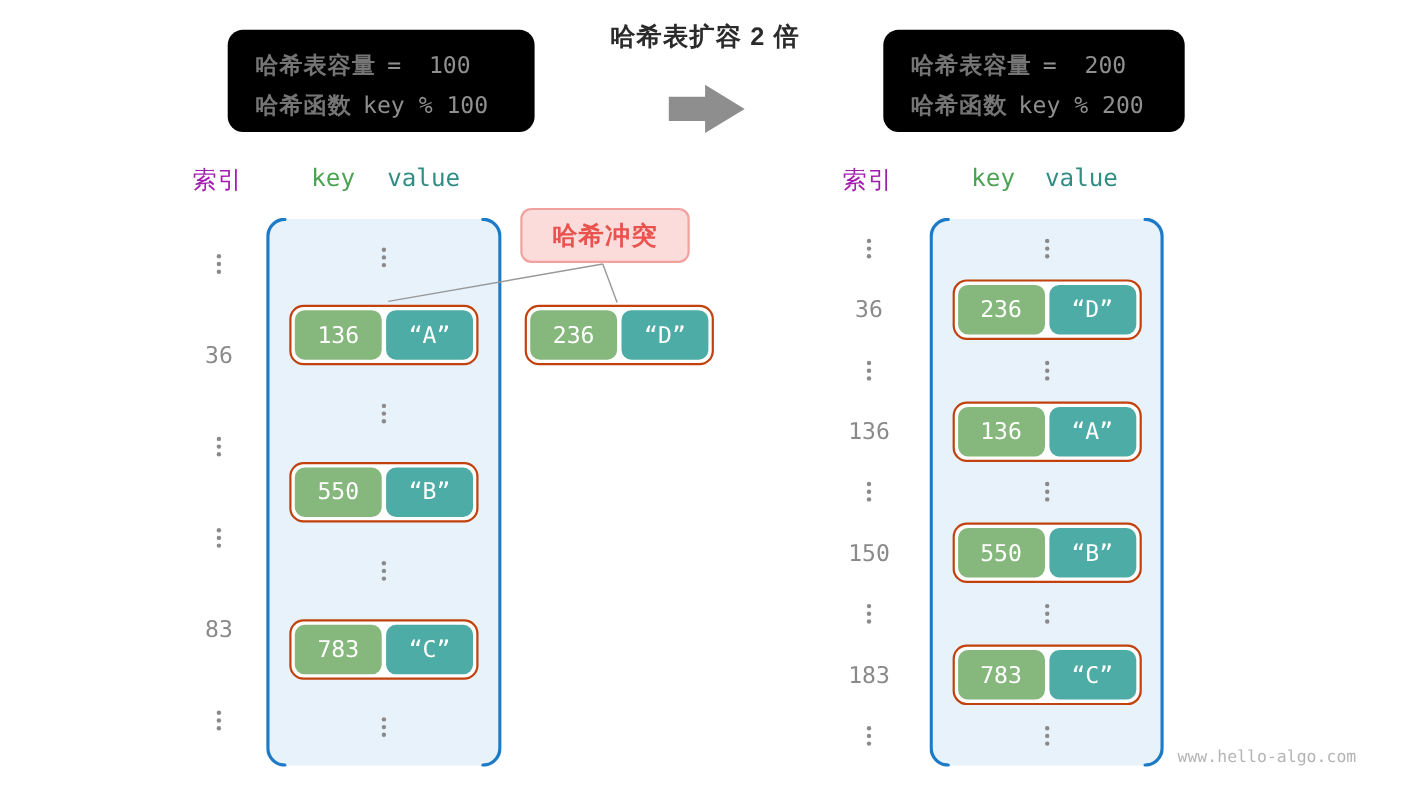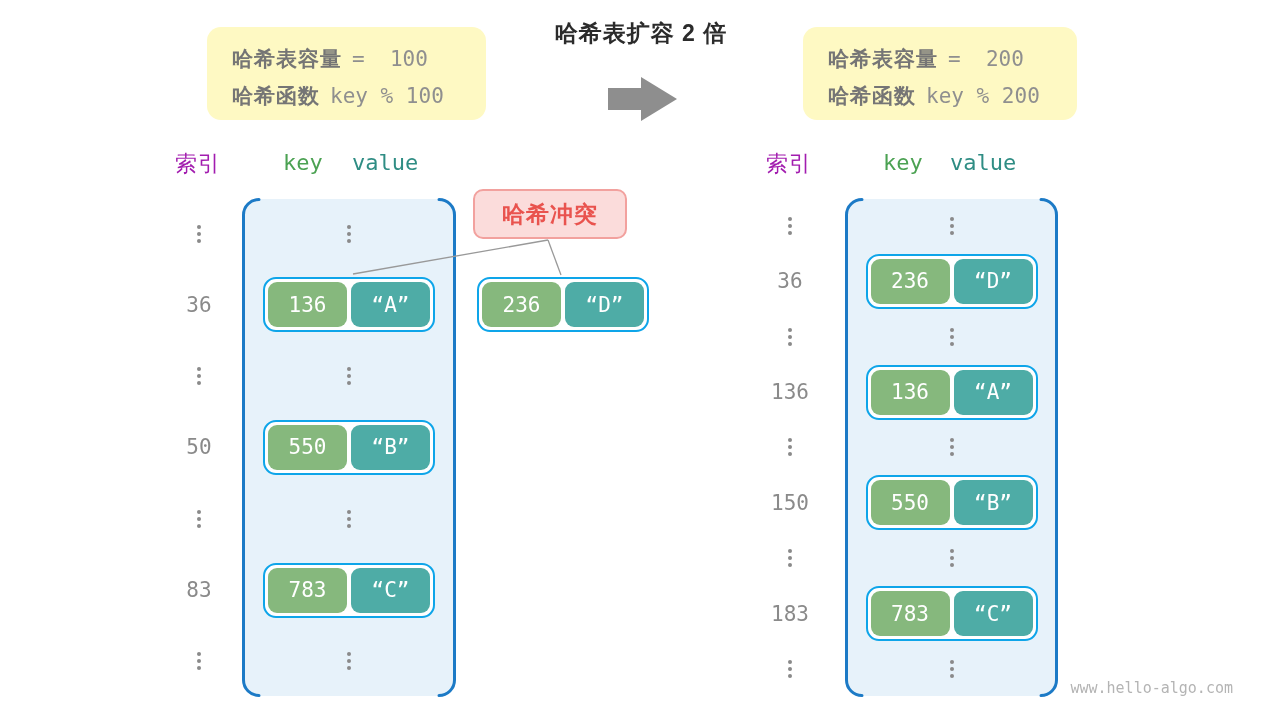--- a/index.html
+++ b/index.html
@@ -2,21 +2,21 @@
 <html><head>
 <meta charset="utf-8">
 <style>
   html,body{margin:0;padding:0;background:#ffffff;}
   body{width:1280px;height:720px;position:relative;overflow:hidden;
        font-family:"Liberation Sans",sans-serif;}
   .abs{position:absolute;box-sizing:border-box;}
   .mono{font-family:"DejaVu Sans Mono",monospace;white-space:pre;}
 
   
-  .info-box{background:#fef9c3;border-radius:14px;padding:13px 0 0 25px;}
+  .info-box{background:#000000;border-radius:14px;padding:13px 0 0 25px;}
   .info-line{height:37px;display:flex;align-items:center;}
   .info-label{font-weight:bold;color:#757575;font-size:21px;letter-spacing:1px;}
   .info-value{color:#8f8f8f;font-size:21px;margin-left:10px;}
 
   
   .main-title{font-weight:bold;color:#2b2b2b;font-size:23px;text-align:center;letter-spacing:1px;}
 
   
   .hdr-gray{color:#a21caf;font-size:22px;letter-spacing:1px;}
   .hdr-key{color:#4ca253;font-size:22px;}
@@ -24,21 +24,21 @@
 
   
   .table-fill{position:absolute;left:1px;top:1px;right:1px;bottom:1px;
               background:#e7f2fa;border-radius:15px;}
   .bracket{position:absolute;left:0;top:0;}
   .rows{position:absolute;left:0;top:0;width:100%;height:100%;
         display:flex;flex-direction:column;}
   .slot{flex:1;display:flex;align-items:center;justify-content:center;}
 
   
-  .entry{width:172px;height:55px;background:#ffffff;border:2px solid #0ea5e9;
+  .entry{width:172px;height:55px;background:#ffffff;border:2px solid #c2410c;
          border-radius:13px;display:flex;gap:4px;padding:3px;box-sizing:border-box;
          position:relative;z-index:6;}
   .kv{flex:1;border-radius:9px;display:flex;align-items:center;justify-content:center;
       color:#ffffff;font-size:21px;}
   .kv-key{background:#86b87d;}
   .kv-val{background:#4eaca6;}
 
   
   .dots{display:flex;flex-direction:column;align-items:center;gap:3px;}
   .dots i{display:block;width:4px;height:4px;border-radius:50%;background:#8a8a8a;}
@@ -91,21 +91,20 @@
 <div class="abs hdr-value mono" style="left:352px;top:150px;">value</div>
 
 <div class="abs hdr-gray" style="left:759px;top:149px;width:60px;text-align:center;">索引</div>
 <div class="abs hdr-key mono" style="left:883px;top:150px;">key</div>
 <div class="abs hdr-value mono" style="left:950px;top:150px;">value</div>
 
 <div class="abs index-col mono" style="left:169px;top:198px;width:60px;height:499px;">
   <div class="slot"><span class="dots"><i></i><i></i><i></i></span></div>
   <div class="slot">36</div>
   <div class="slot"><span class="dots"><i></i><i></i><i></i></span></div>
-  <div class="slot">50</div>
   <div class="slot"><span class="dots"><i></i><i></i><i></i></span></div>
   <div class="slot">83</div>
   <div class="slot"><span class="dots"><i></i><i></i><i></i></span></div>
 </div>
 
 <div class="abs" style="left:242px;top:198px;width:214px;height:499px;">
   <div class="table-fill"></div>
   <svg class="bracket" width="214" height="499" viewBox="0 0 214 499">
     <path d="M 17 1.5 A 15.5 15.5 0 0 0 1.5 17 L 1.5 482 A 15.5 15.5 0 0 0 17 497.5" fill="none" stroke="#1c7ac6" stroke-width="3" stroke-linecap="round"></path>
     <path d="M 197 1.5 A 15.5 15.5 0 0 1 212.5 17 L 212.5 482 A 15.5 15.5 0 0 1 197 497.5" fill="none" stroke="#1c7ac6" stroke-width="3" stroke-linecap="round"></path>

